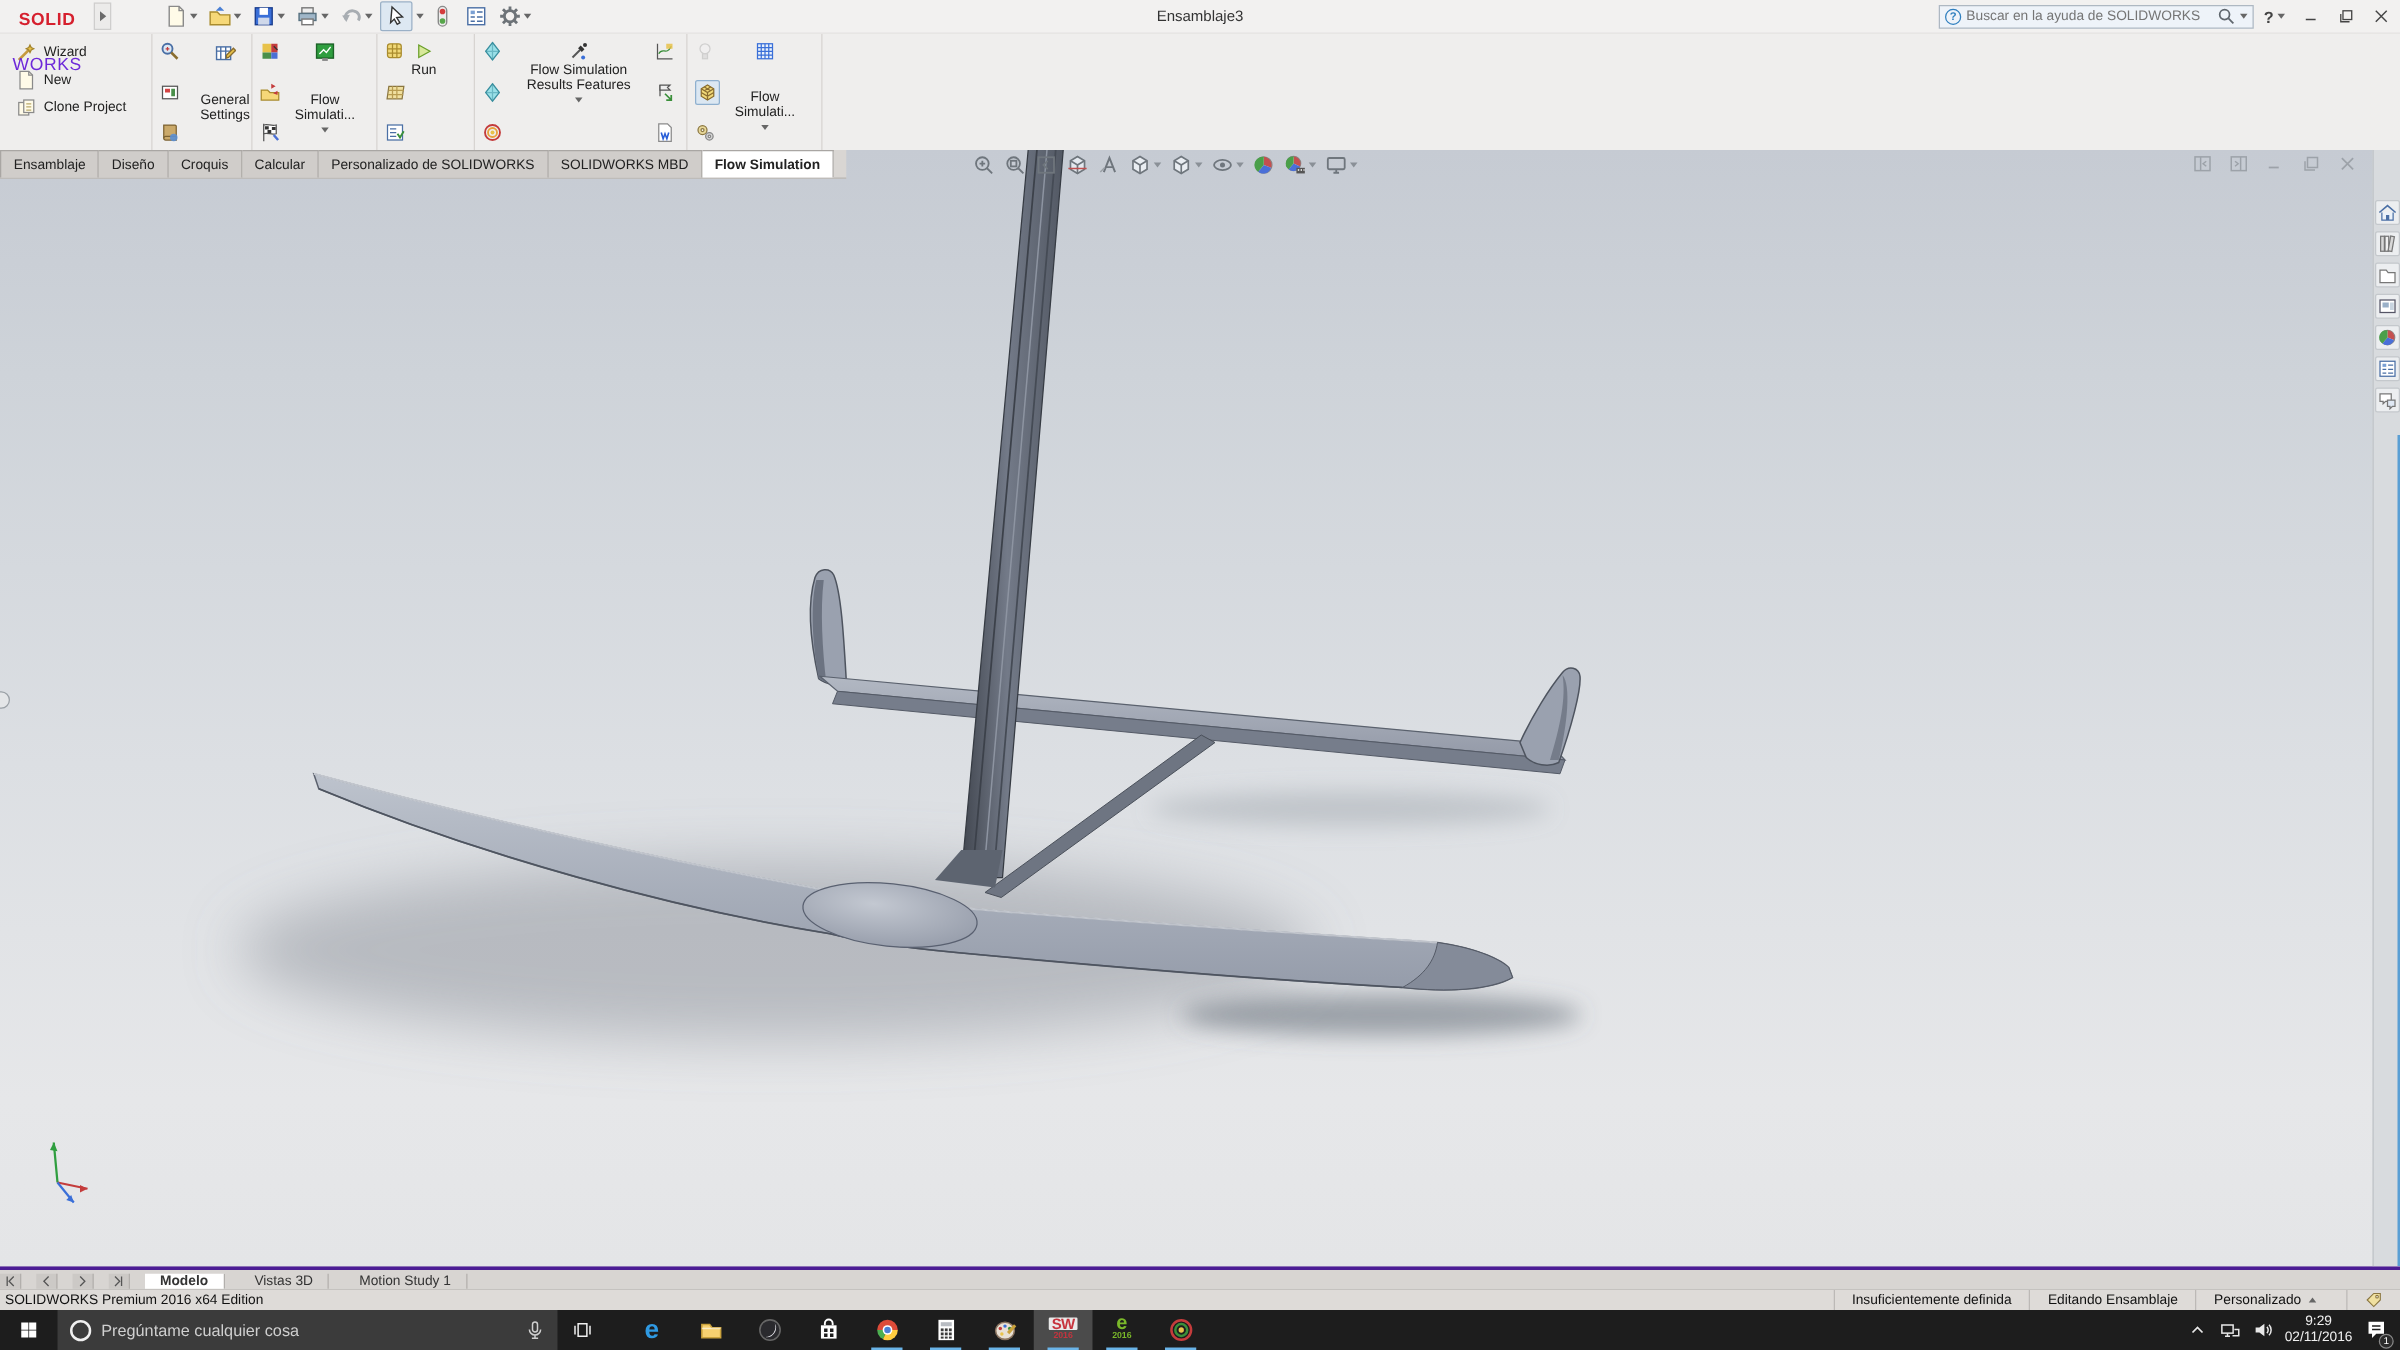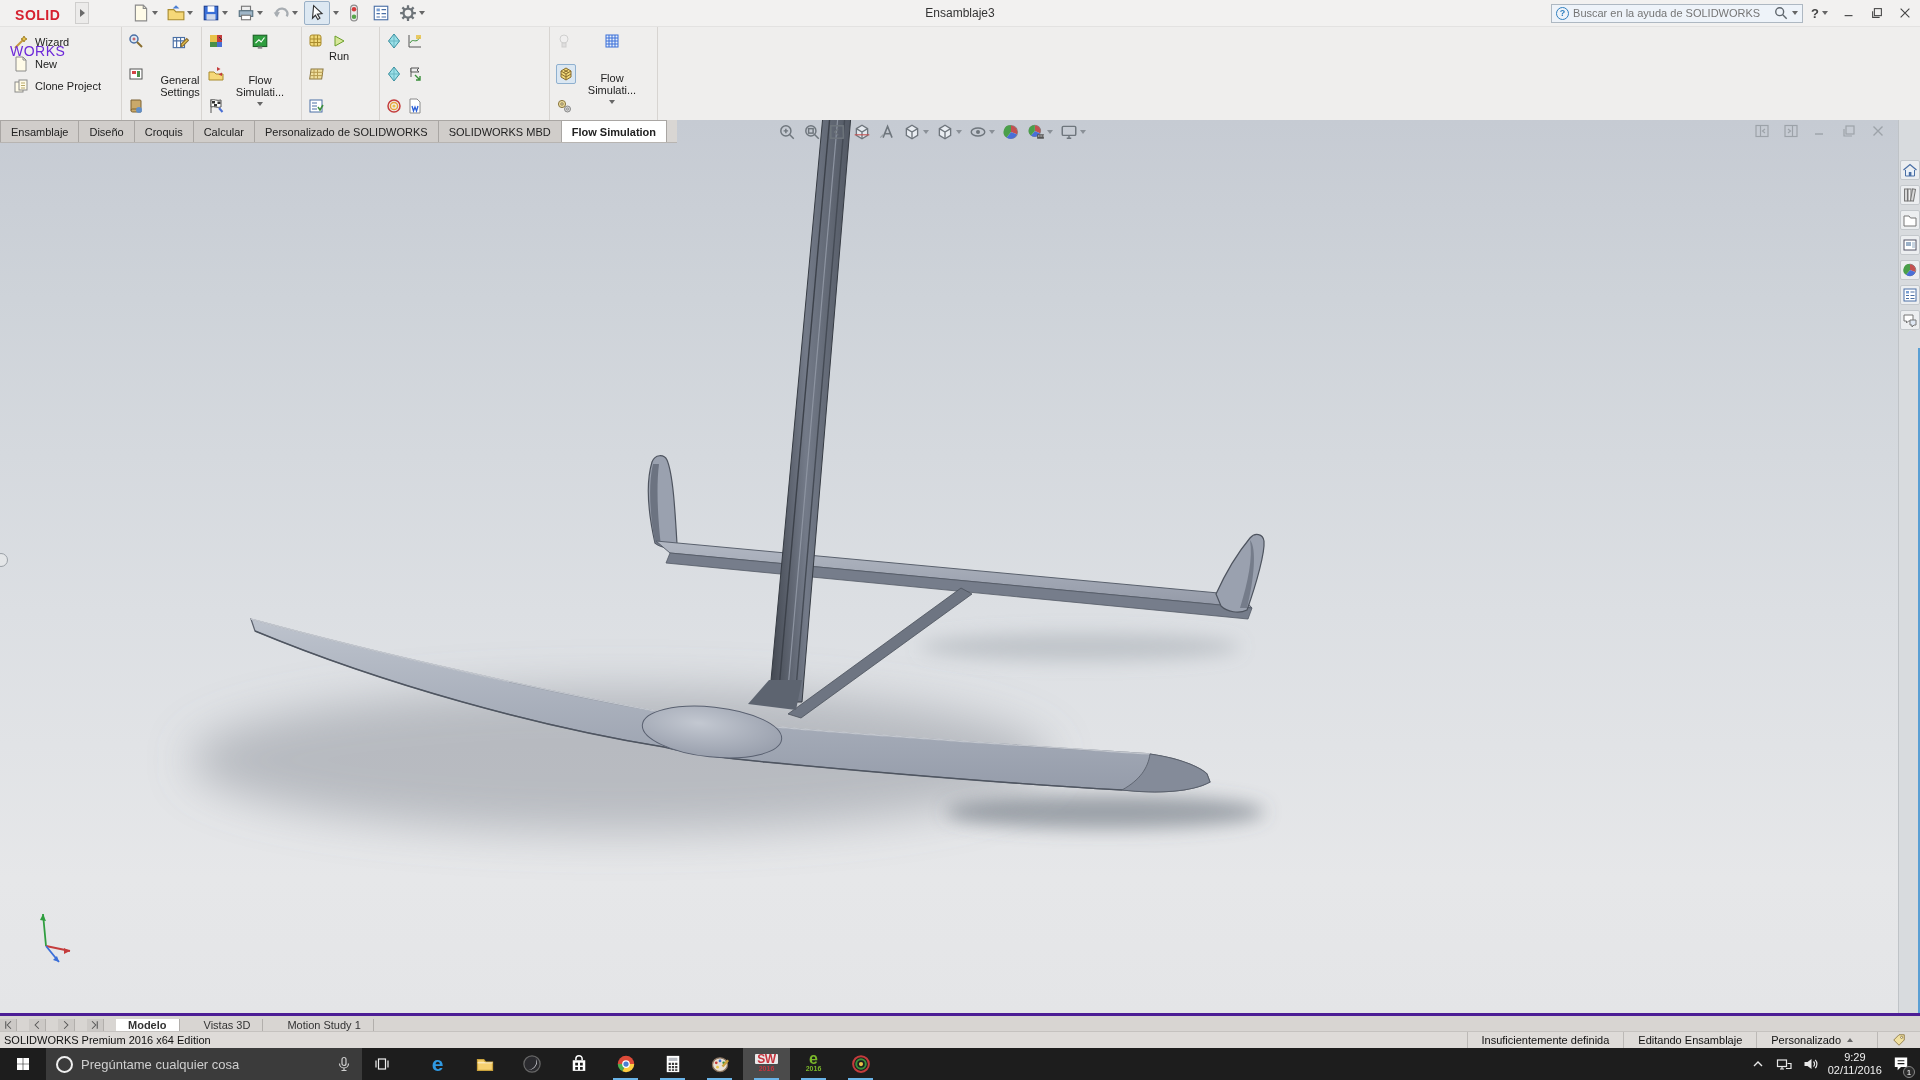--- a/index.html
+++ b/index.html
@@ -70,21 +70,21 @@
   
   .statusbar { height:17px; background:#dedbd8; display:flex; align-items:center; font-size:11px; color:#111; border-top:1px solid #c5c2bf;}
   .statusbar .left { padding-left:4px; }
   .statusbar .right { margin-left:auto; display:flex; align-items:center; height:100%;}
   .sseg { padding:0 14px; border-left:1px solid #bcb9b6; height:100%; display:flex; align-items:center; gap:6px; white-space:nowrap;}
   .sseg.cfg { padding-right:24px; }
 
   
   .taskbar { height:32px; background:#1d1d1d; display:flex; align-items:stretch; color:#eee;}
   .startbtn { width:46px; display:flex; align-items:center; justify-content:center;}
-  .cortana { width:316px; background:#3b3b3b; display:flex; align-items:center; gap:8px; padding:0 10px; }
+  .cortana { width:400px; background:#3b3b3b; display:flex; align-items:center; gap:8px; padding:0 10px; }
   .cortana .ring { width:17px; height:17px; border:2px solid #f0f0f0; border-radius:50%;}
   .cortana input { flex:1; background:transparent; border:none; outline:none; color:#ddd; font-size:13px; font-family:"Liberation Sans",sans-serif;}
   .cortana input::placeholder { color:#cfcfcf; }
   .tvbtn { width:40px; display:flex; align-items:center; justify-content:center;}
   .apps { display:flex; align-items:stretch; margin-left:12px;}
   .app { width:47px; position:relative; display:flex; align-items:center; justify-content:center;}
   .app.activeapp { background:#4b4b4b; }
   .app .runline { position:absolute; left:11px; right:11px; bottom:0; height:2px; background:#6ab4e8;}
   .applogo { display:flex; flex-direction:column; align-items:center; line-height:10px;}
   .edge-e { color:#2f9ae3; font-size:21px; font-weight:bold; }
@@ -700,20 +700,29 @@
       <div class="icol">
         <svg class="i16">
             <use href="#sym-diamond"></use>
           </svg>
         <svg class="i16">
             <use href="#sym-diamond"></use>
           </svg>
         <svg class="i16">
             <use href="#sym-sun"></use>
           </svg>
+      </div>
+      <div class="rbig">
+        <svg class="i16">
+            <use href="#sym-eyedrop"></use>
+          </svg>
+        <span class="lbl w110">Flow Simulation Results Features</span>
+        <div class="ddrow">
+            <span class="dd"></span>
+          </div>
       </div>
       <div class="icol">
         <svg class="i16">
             <use href="#sym-xyplot"></use>
           </svg>
         <svg class="i16">
             <use href="#sym-flagarrow"></use>
           </svg>
         <svg class="i16">
             <use href="#sym-docw"></use>

